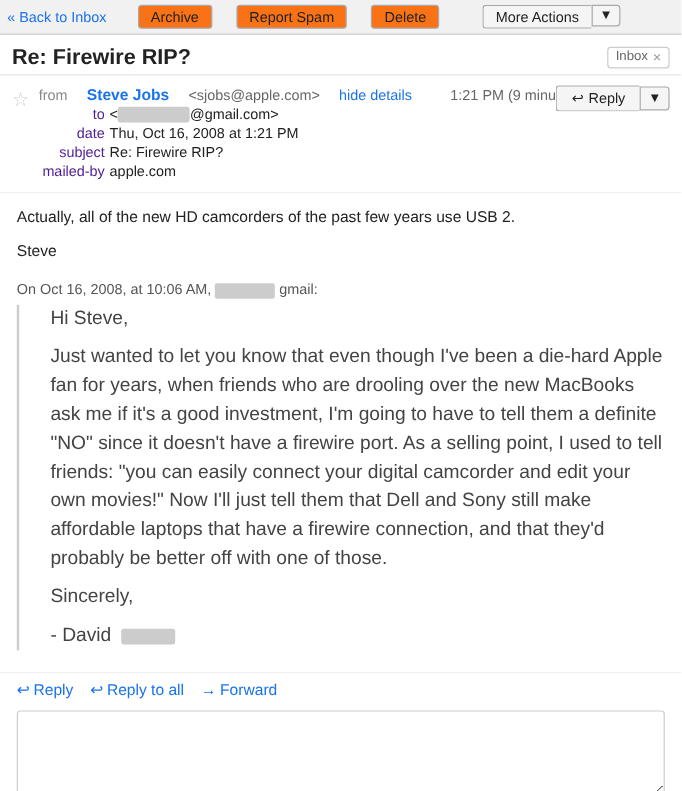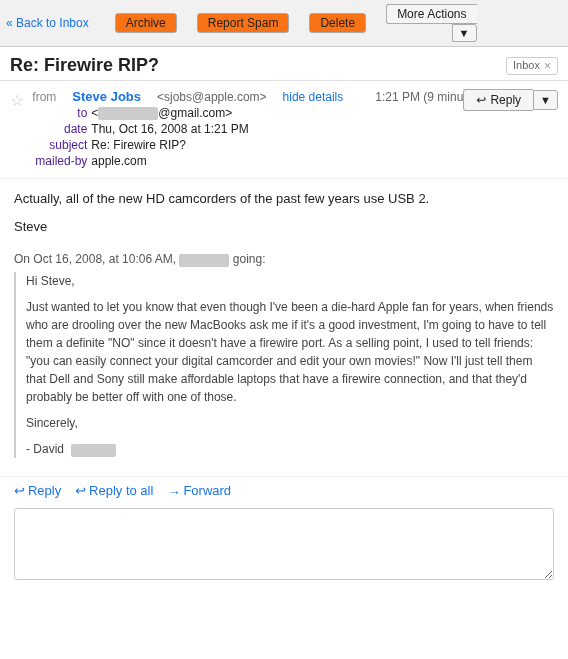--- a/index.html
+++ b/index.html
@@ -34,23 +34,22 @@
       background: #f97316;
       border: 1px solid #aaa;
       border-radius: 3px;
       padding: 2px 10px;
       font-size: 12px;
       cursor: pointer;
       color: #222;
     }
     .toolbar-more {
       display: flex;
-      align-items: flex-end;
-      margin-left: 0;
-      flex-direction: column;
+      align-items: flex-start;
+      margin-left: 16px;
     }
     .toolbar-more-label {
       background: #f5f5f5;
       border: 1px solid #aaa;
       border-radius: 3px 0 0 3px;
       padding: 2px 10px;
       font-size: 12px;
       cursor: pointer;
       color: #222;
       border-right: none;
@@ -186,23 +185,23 @@
     .email-body p { margin-bottom: 8px; }
     .quoted-text {
       margin-top: 14px;
       color: #333;
       font-size: 12px;
     }
     .quoted-text .quote-intro { margin-bottom: 4px; color: #555; }
     .quoted-text blockquote {
       border-left: 2px solid #ccc;
       margin: 0;
-      padding-left: 10px;
+      padding-left: 26px;
       color: #444;
-      font-size: 12px;
+      font-size: 16px;
     }
 
     
     .reply-actions {
       padding: 6px 14px 4px 14px;
       display: flex;
       align-items: center;
       gap: 14px;
       border-top: 1px solid #f0f0f0;
     }
@@ -302,21 +301,21 @@
 </div>
 
 <div class="email-body">
   <p>Actually, all of the new HD camcorders of the past few years use USB 2.</p>
   <p>Steve</p>
 
   <div class="quoted-text">
     <div class="quote-intro">
       <span>On Oct 16, 2008, at 10:06 AM,</span>
       <span class="redacted" style="width:50px; display:inline-block;"></span>
-      <span>going:</span>
+      <span>gmail:</span>
     </div>
     <blockquote>
       <p>Hi Steve,</p>
       <p>Just wanted to let you know that even though I've been a die-hard Apple fan for years, when friends who are drooling over the new MacBooks ask me if it's a good investment, I'm going to have to tell them a definite "NO" since it doesn't have a firewire port. As a selling point, I used to tell friends: "you can easily connect your digital camcorder and edit your own movies!" Now I'll just tell them that Dell and Sony still make affordable laptops that have a firewire connection, and that they'd probably be better off with one of those.</p>
       <p>Sincerely,</p>
       <p>
         <span>- David</span>
         <span class="redacted" style="width:45px; display:inline-block; margin-left:4px;"></span>
       </p>
     </blockquote>

